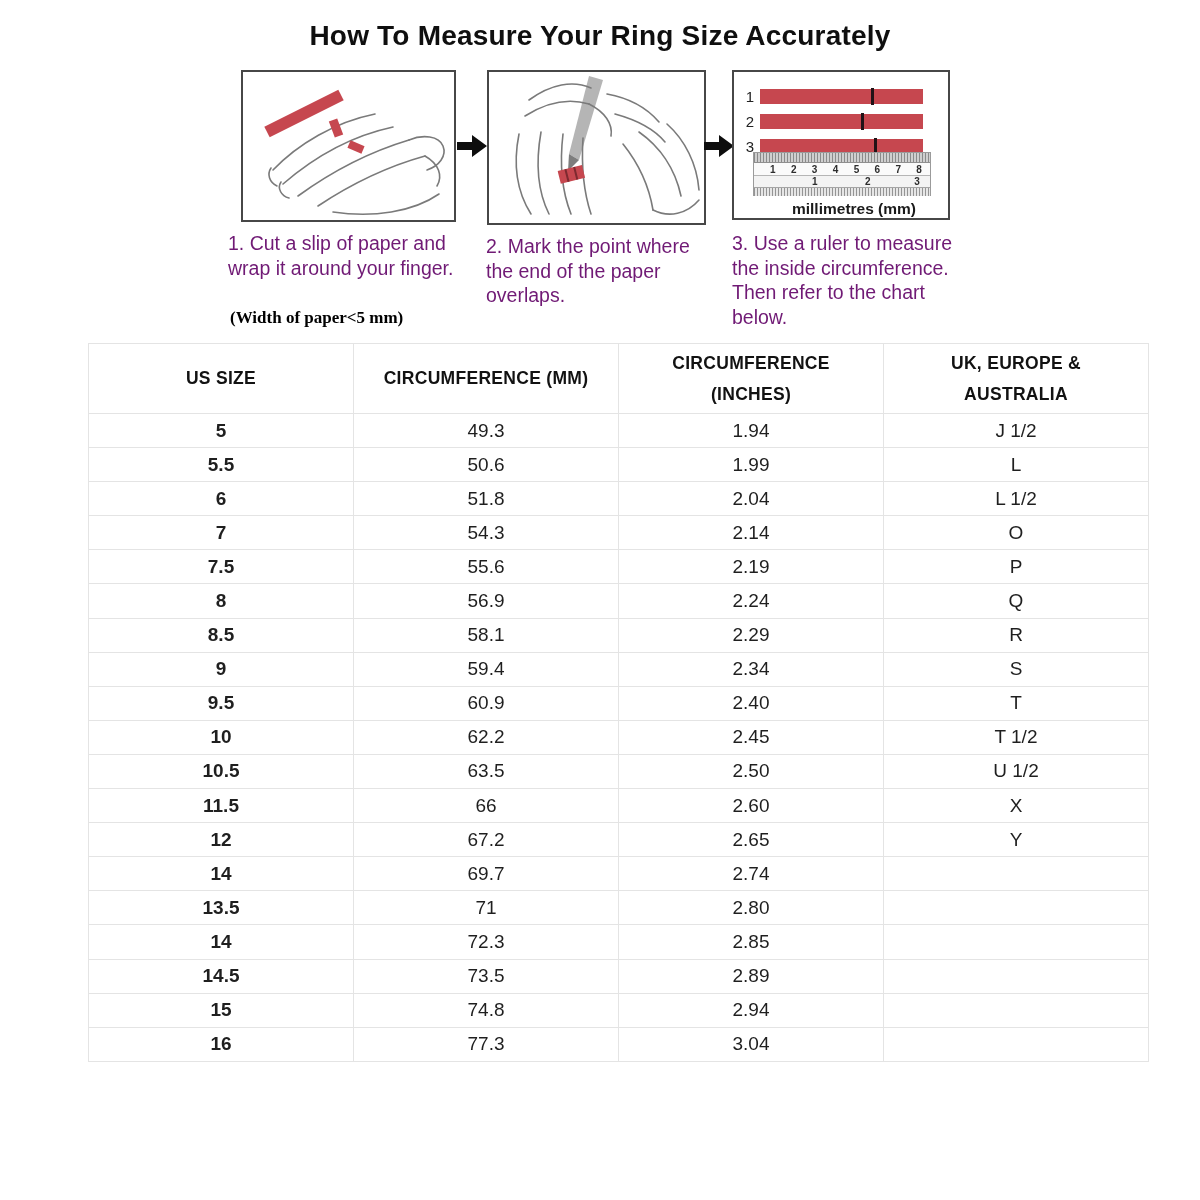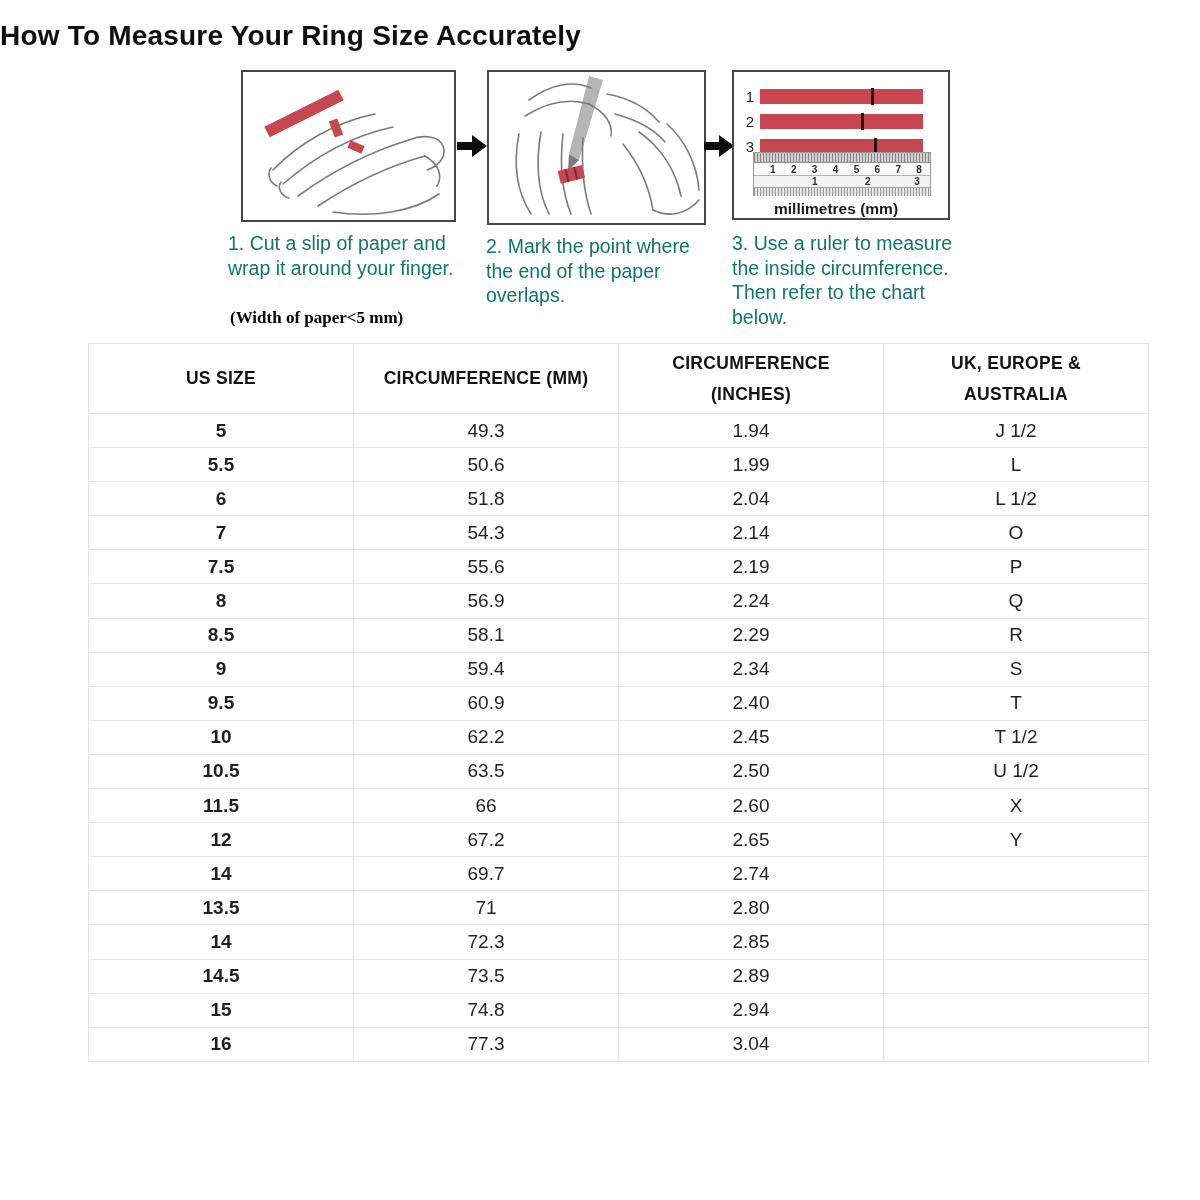--- a/index.html
+++ b/index.html
@@ -1,32 +1,32 @@
 <!DOCTYPE html>
 <html><head>
 <meta charset="utf-8">
 <style>
   html,body{margin:0;padding:0;background:#ffffff;}
   body{width:1200px;height:1200px;position:relative;overflow:hidden;
        font-family:"Liberation Sans", sans-serif;color:#1b1b1b;}
 
-  .page-title{position:absolute;top:20px;left:0;width:1200px;
+  .page-title{position:absolute;top:20px;left:0;width:1200px;text-align:center;
     font-size:28px;font-weight:bold;color:#0f0f0f;letter-spacing:.2px;}
 
   
   .panel{position:absolute;background:#fff;border:2px solid #474747;box-sizing:border-box;}
   .panel1{left:241px;top:70px;width:215px;height:152px;}
   .panel2{left:487px;top:70px;width:219px;height:155px;}
   .panel3{left:732px;top:70px;width:218px;height:150px;}
   .arrow{position:absolute;width:30px;height:24px;}
   .arrow1{left:457px;top:134px;}
   .arrow2{left:704px;top:134px;}
 
   
-  .caption{position:absolute;font-size:19.5px;line-height:1.26;color:#0f766e;white-space:pre-line;}
+  .caption{position:absolute;font-size:19.5px;line-height:1.26;color:#701a75;white-space:pre-line;}
   .caption1{left:228px;top:231px;width:252px;}
   .caption2{left:486px;top:234px;width:228px;}
   .caption3{left:732px;top:231px;width:238px;}
   .note{position:absolute;left:230px;top:284px;width:252px;
     font-family:"Liberation Serif", serif;font-weight:bold;font-size:17px;color:#000000;margin-top:24px;}
 
   
   .strips{position:absolute;left:0;top:16px;width:100%;}
   .strip-row{display:flex;align-items:center;height:16px;margin-bottom:9px;}
   .strip-num{width:16px;margin-left:8px;font-size:15px;color:#222;text-align:center;}
@@ -36,21 +36,21 @@
     border:1px solid #9b9b9b;background:#f4f4f4;}
   .ruler-top{height:9px;border-bottom:1px solid #8f8f8f;
     background:repeating-linear-gradient(90deg,#8a8a8a 0 1px,#cfcfcf 1px 3px);}
   .ruler-mm{height:12px;display:flex;justify-content:space-between;align-items:center;
     padding:0 8px 0 16px;font-size:10px;font-weight:bold;color:#2d2d2d;background:#fafafa;
     border-bottom:1px solid #b5b5b5;}
   .ruler-in{position:relative;height:11px;background:#f3f3f3;font-size:10px;font-weight:bold;color:#2d2d2d;}
   .ruler-in span{position:absolute;top:0;}
   .ruler-bottom{height:8px;border-top:1px solid #a5a5a5;
     background:repeating-linear-gradient(90deg,#949494 0 1px,#e6e6e6 1px 3px);}
-  .ruler-caption{position:absolute;left:40px;top:128px;width:160px;text-align:left;
+  .ruler-caption{position:absolute;left:40px;top:128px;width:160px;text-align:center;
     font-size:15.5px;font-weight:bold;color:#1a1a1a;}
 
   
   table.size-table{position:absolute;left:88px;top:343px;width:1061px;
     border-collapse:collapse;table-layout:fixed;}
   .size-table th,.size-table td{border:1px solid #e4e4e4;text-align:center;vertical-align:middle;
     padding:0;color:#1f1f1f;}
   .size-table th{height:69px;font-size:17.5px;font-weight:bold;color:#121212;
     white-space:pre-line;line-height:1.75;letter-spacing:.3px;}
   .size-table td{height:33.1px;font-size:19px;font-weight:normal;}

